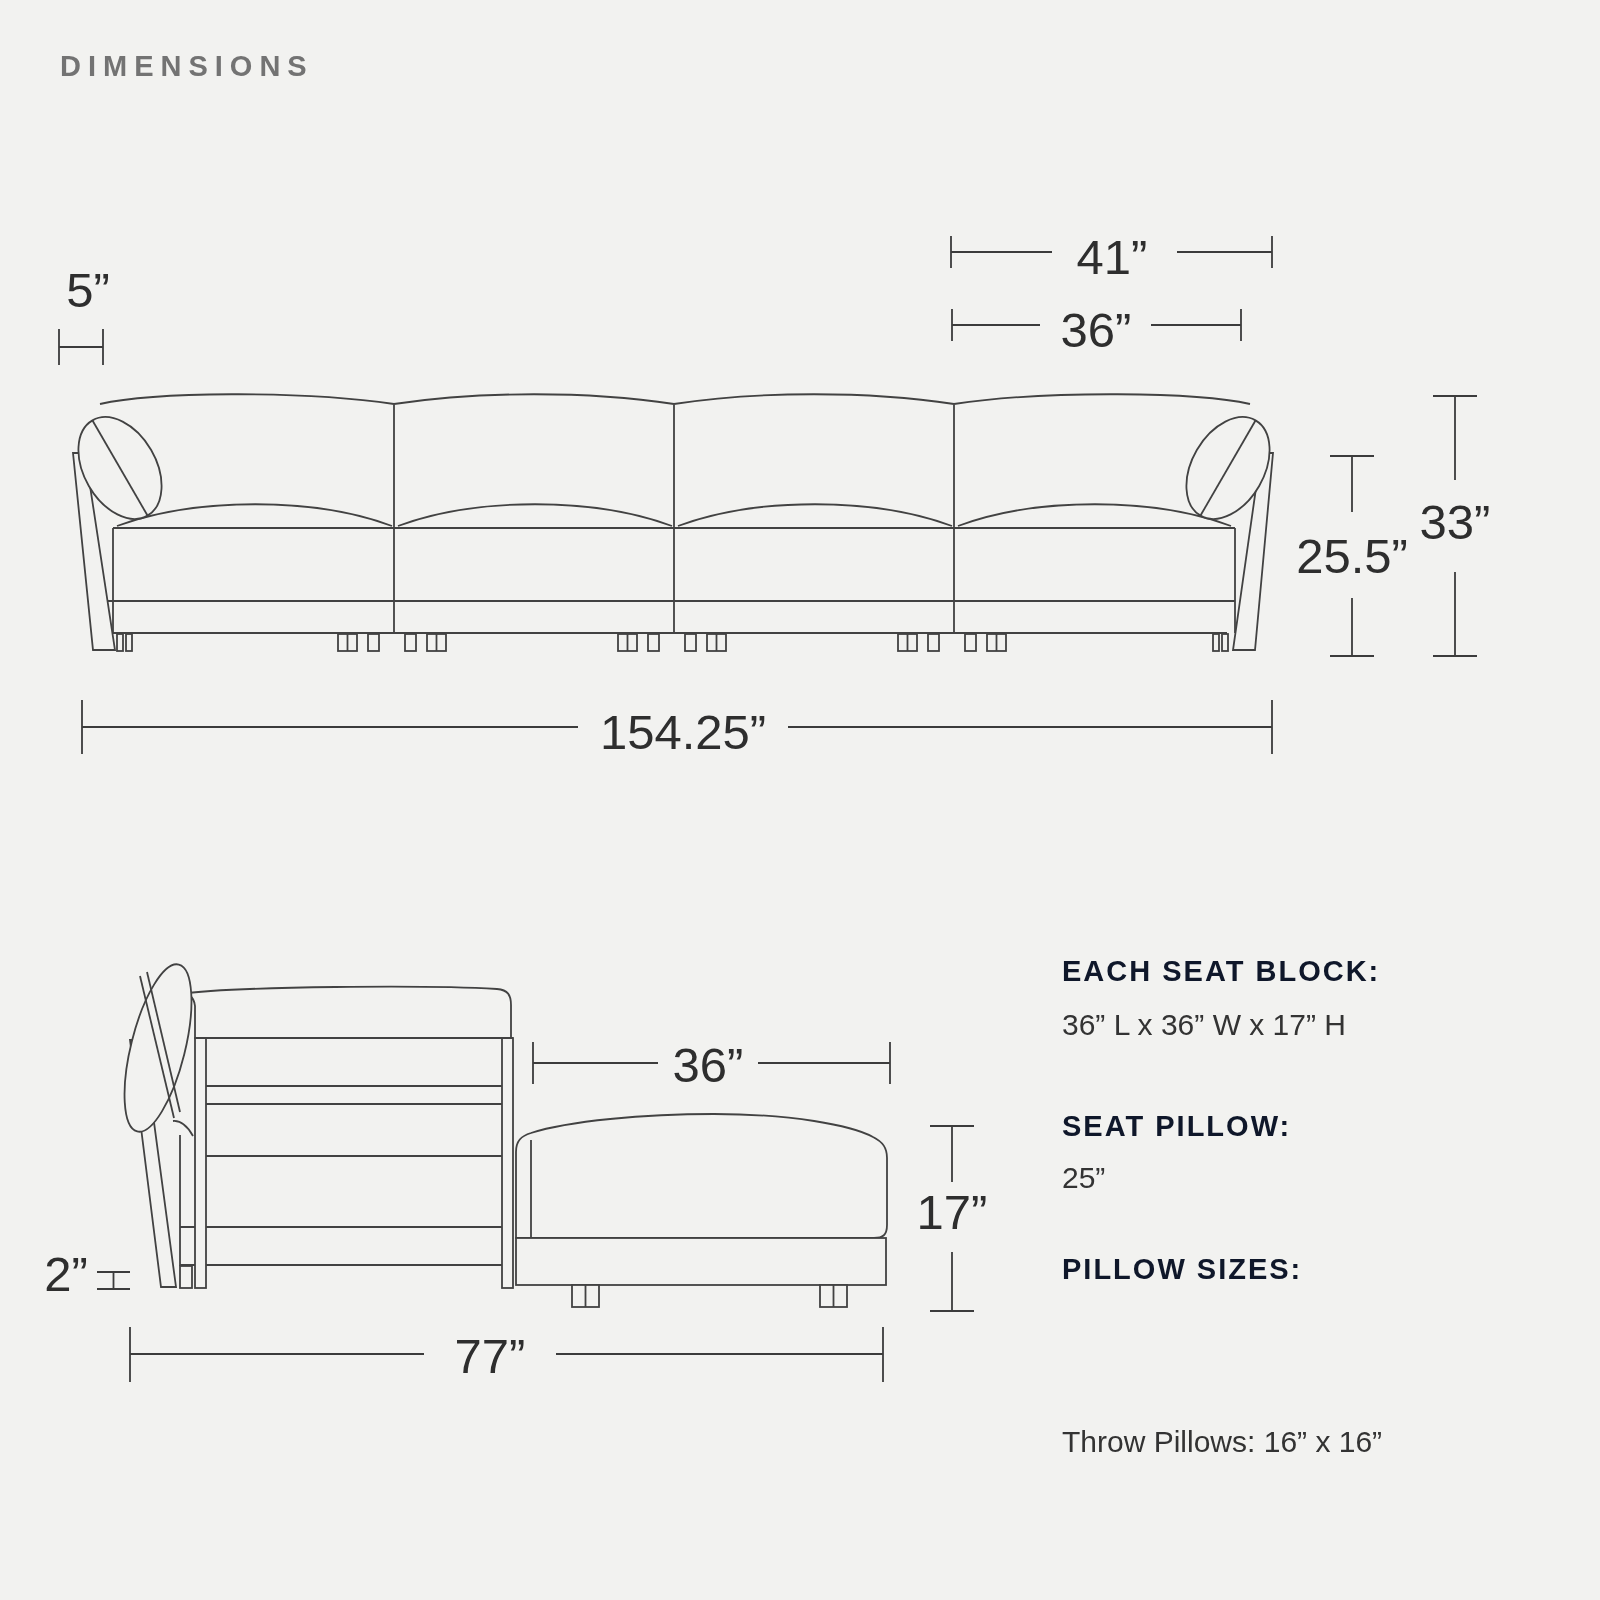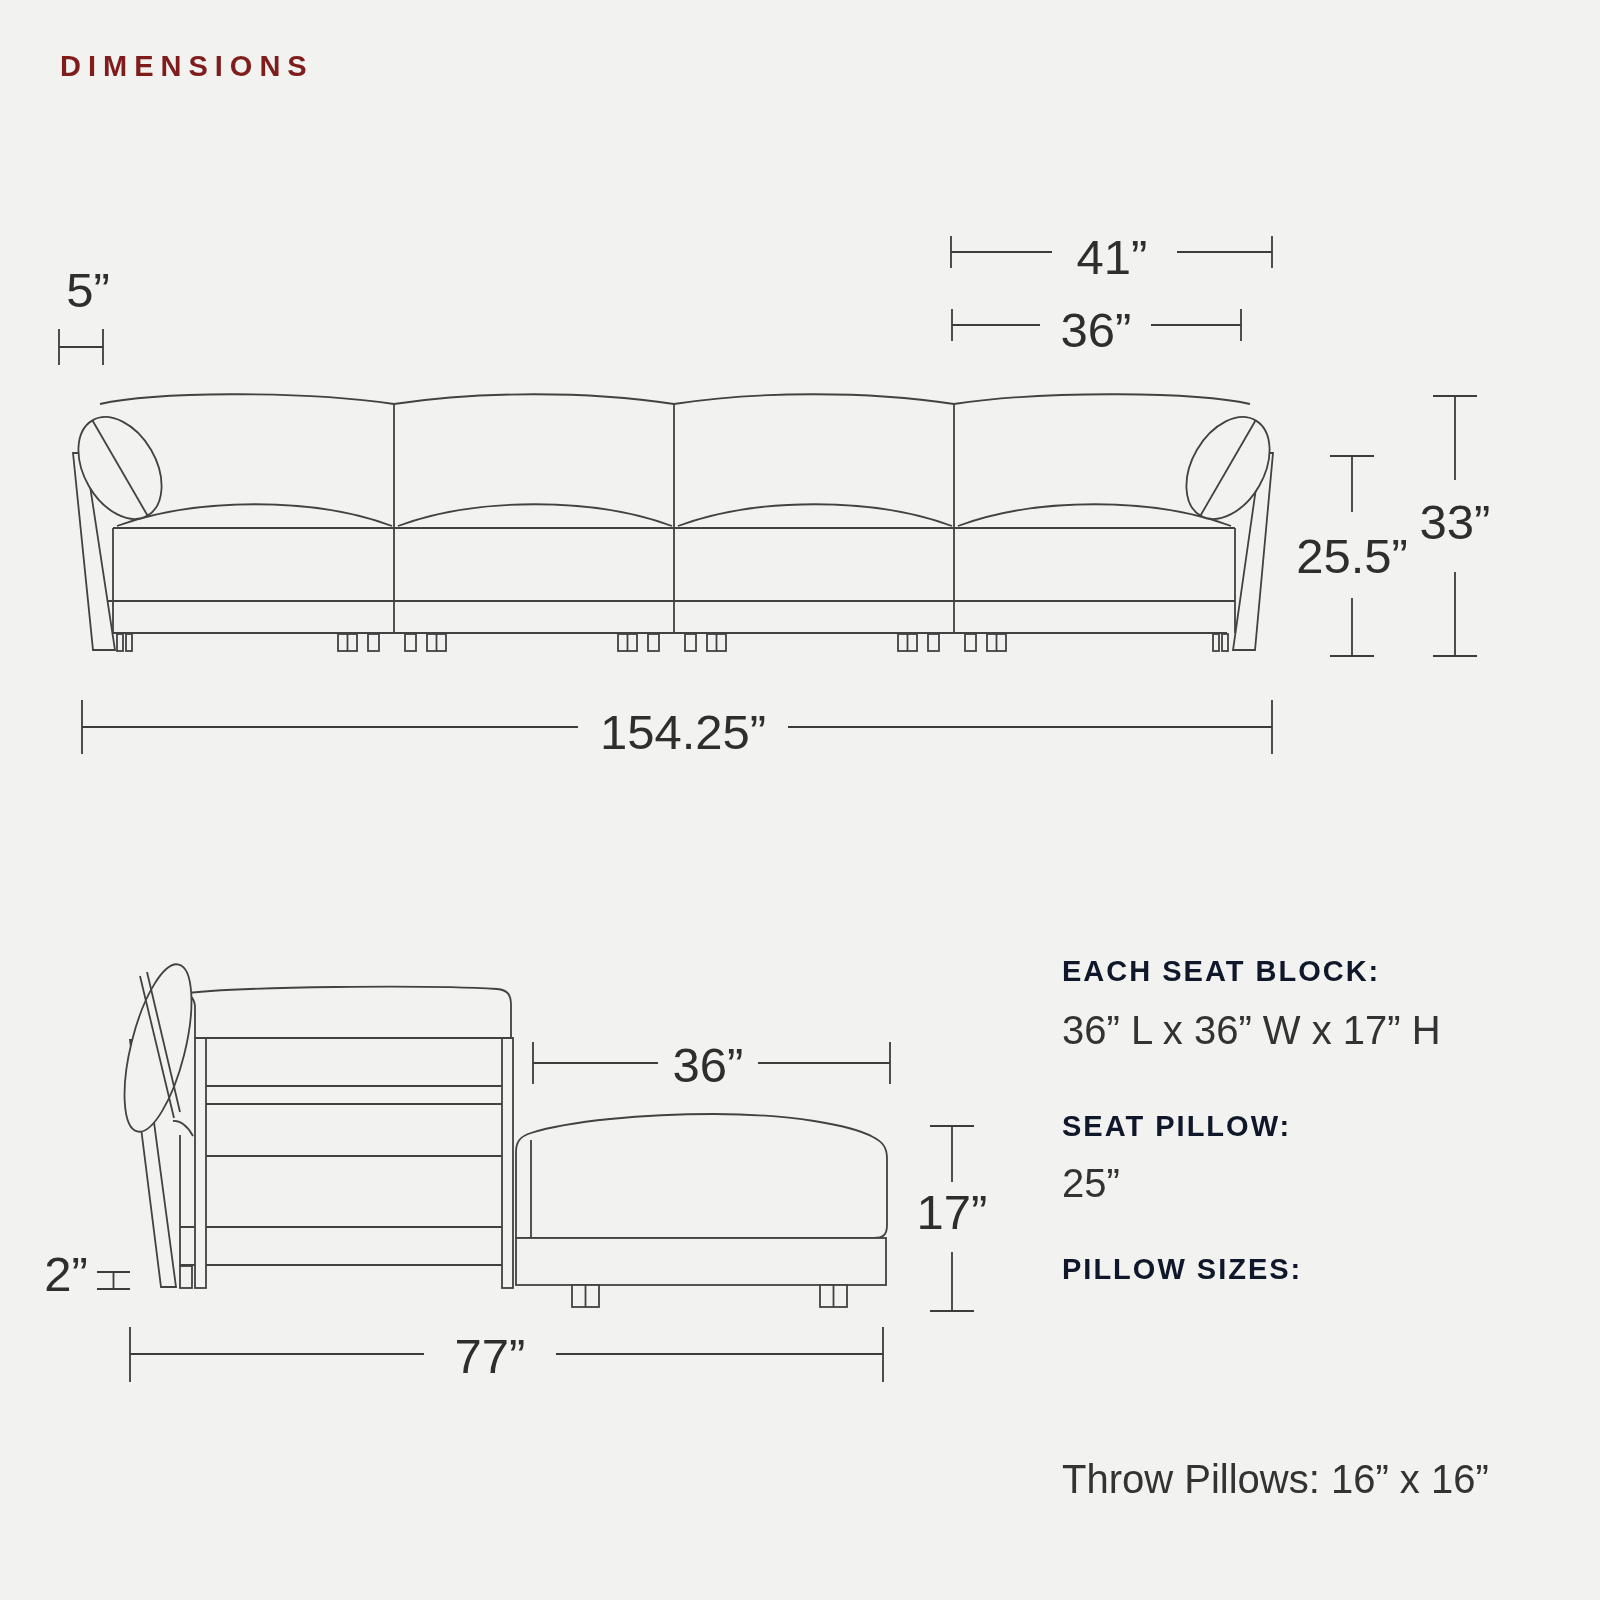--- a/index.html
+++ b/index.html
@@ -2,30 +2,30 @@
 <html><head>
 <meta charset="utf-8">
 <style>
   html,body{margin:0;padding:0;background:#f2f2f0;}
   .canvas{
     position:relative;width:1600px;height:1600px;background:#f2f2f0;
     font-family:"Liberation Sans",sans-serif;color:#2d2d2d;overflow:hidden;
   }
   .page-title{
     position:absolute;left:60px;top:50px;margin:0;
-    font-size:29px;font-weight:bold;letter-spacing:7px;color:#7f1d1d;
+    font-size:29px;font-weight:bold;letter-spacing:7px;color:#737373;
   }
   .drawing{position:absolute;left:0;top:0;}
   .specs{position:absolute;left:0;top:0;width:1600px;height:1600px;pointer-events:none;}
   .spec-heading,.spec-line{position:absolute;left:1062px;margin:0;line-height:1;white-space:nowrap;}
   .spec-heading{font-size:29px;font-weight:bold;letter-spacing:2px;color:#0f172a;}
-  .spec-line{font-size:40px;font-weight:normal;color:#333;}
+  .spec-line{font-size:30px;font-weight:normal;color:#333;}
   .t1{top:957px;} .t2{top:1010px;}
   .t3{top:1112px;} .t4{top:1163px;}
-  .t5{top:1255px;text-align:center;} .t6{top:1306px;} .t7{top:1368px;} .t8{top:1427px;margin-top:32px;}
+  .t5{top:1255px;text-align:center;} .t6{top:1306px;} .t7{top:1368px;} .t8{top:1427px;}
   svg .ln{stroke:#424242;stroke-width:1.8;fill:none;stroke-linecap:butt;}
   svg .shape{stroke:#424242;stroke-width:1.8;fill:#f2f2f0;}
   svg .dim{stroke:#3c3c3c;stroke-width:1.8;fill:none;}
   svg text.dim-label{
     font-family:"Liberation Sans",sans-serif;font-size:49px;fill:#2e2e2e;
     text-anchor:middle;
   }
 </style>
 </head>
 <body>

